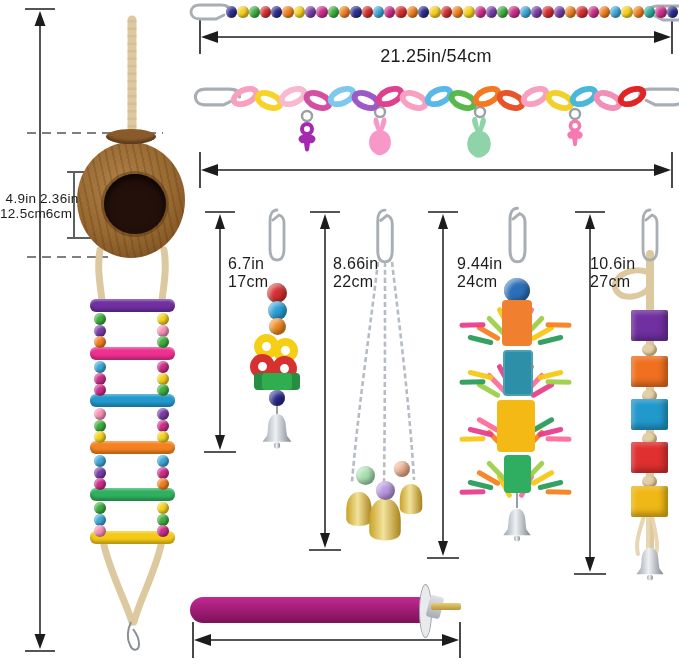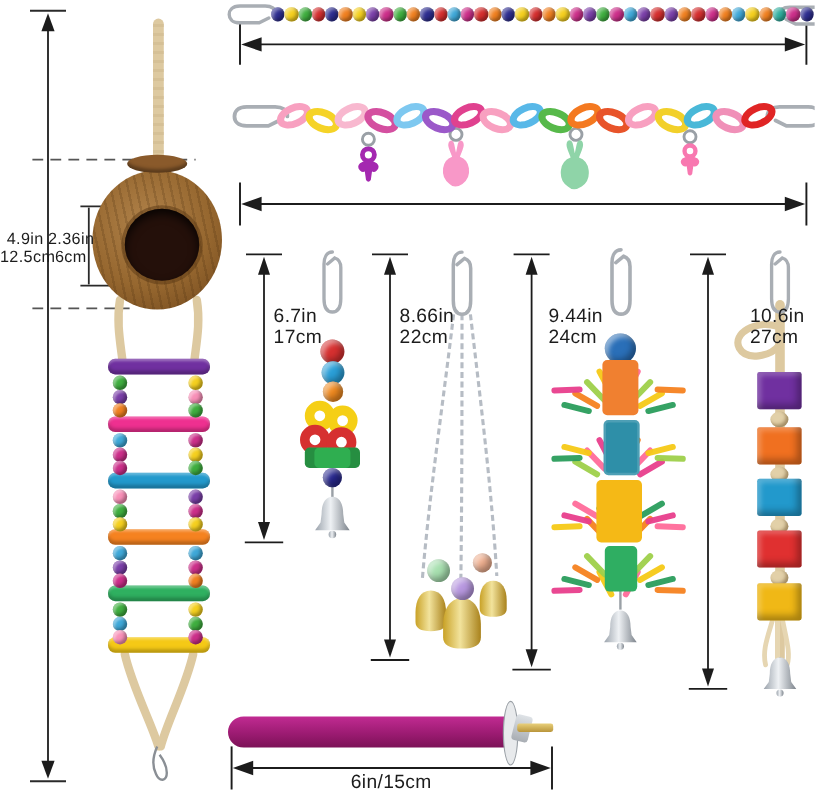--- a/index.html
+++ b/index.html
@@ -411,30 +411,30 @@
   <div class="abs screw"></div>
 
   <div class="lbl sml ctr" style="left:0px;top:191px;width:42px">
     <div>4.9in</div>
     <div>12.5cm</div>
   </div>
   <div class="lbl sml ctr" style="left:40px;top:191px;width:38px">
     <div>2.36in</div>
     <div>6cm</div>
   </div>
+  <div class="lbl big ctr" style="left:366px;top:46px;width:140px">21.25in/54cm</div>
   <div class="lbl mid" style="left:228px;top:255px">
     <div>6.7in</div>
     <div>17cm</div>
   </div>
   <div class="lbl mid" style="left:333px;top:255px">
     <div>8.66in</div>
     <div>22cm</div>
   </div>
   <div class="lbl mid" style="left:457px;top:255px">
     <div>9.44in</div>
     <div>24cm</div>
   </div>
-  <div class="lbl mid" style="left:625px;top:255px">
+  <div class="lbl mid" style="left:590px;top:255px">
     <div>10.6in</div>
     <div>27cm</div>
   </div>
-  <div class="lbl mid ctr" style="left:266px;top:644px;width:120px">6in/15cm</div>
 </div>
 
 </body></html>

